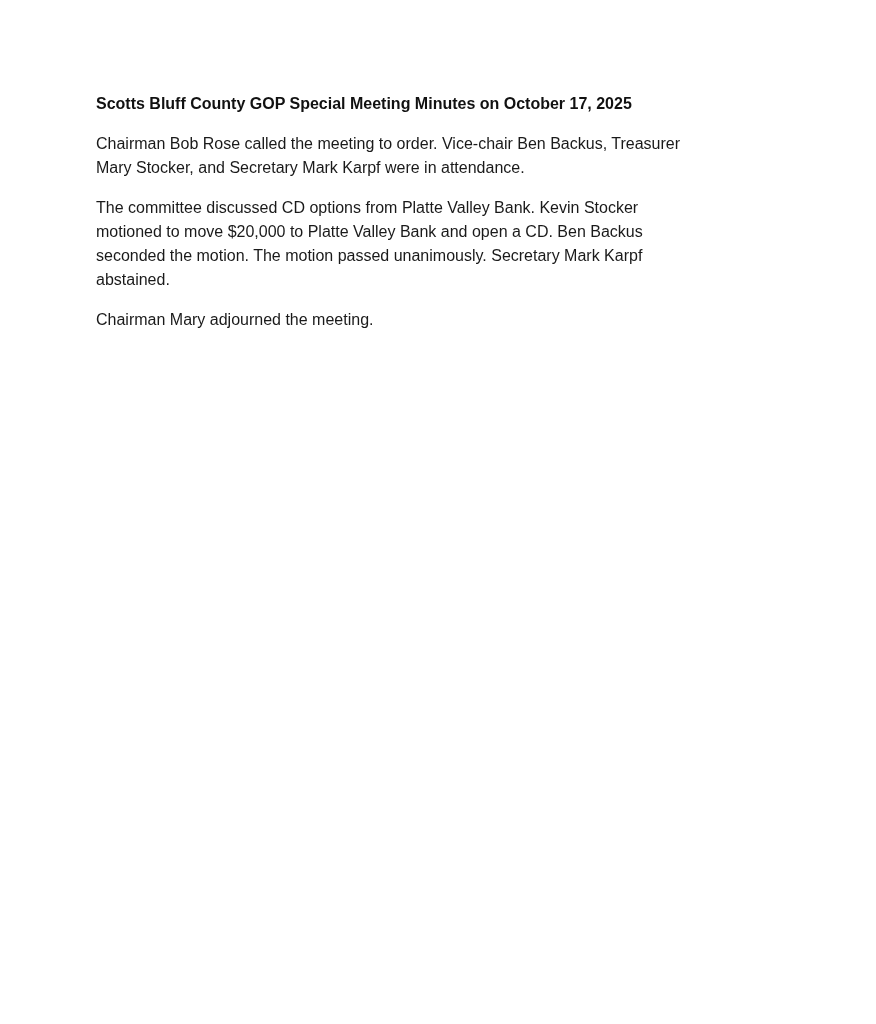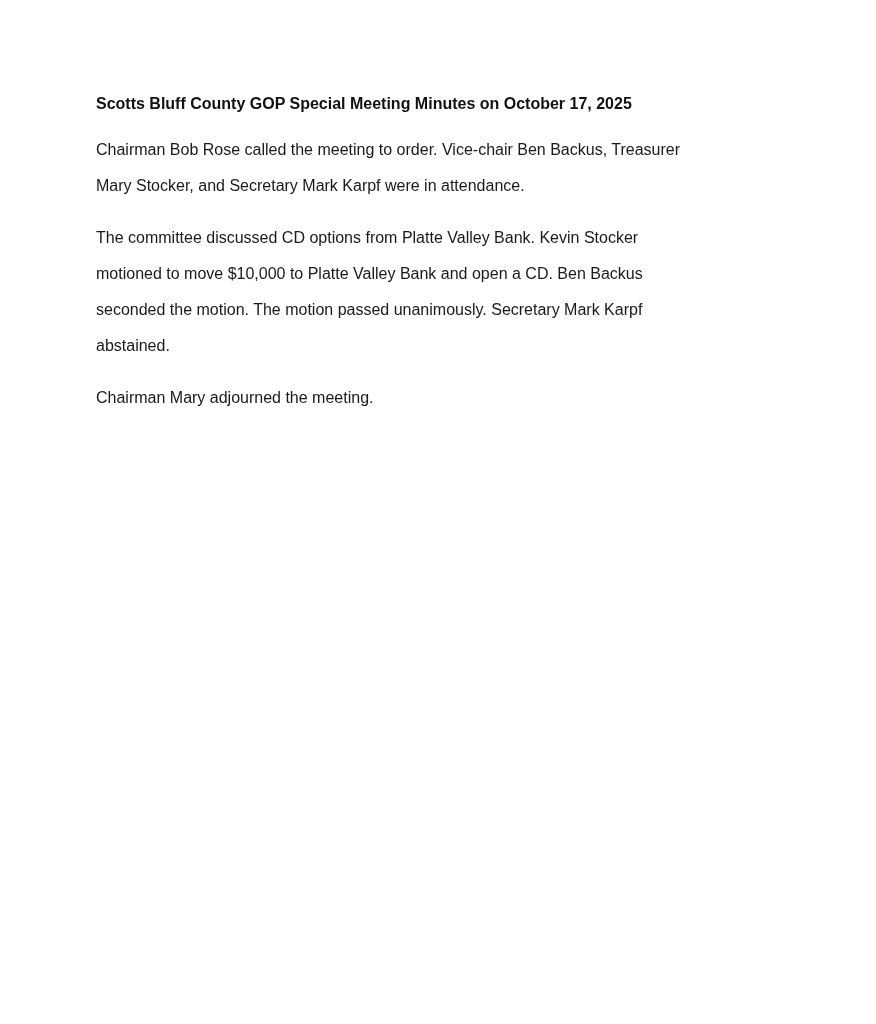--- a/index.html
+++ b/index.html
@@ -24,30 +24,30 @@
   .doc-title {
     font-size: 16px;
     font-weight: 700;
     line-height: 22px;
     margin: 0 0 17px 0;
     color: #111111;
   }
   .doc-paragraph {
     font-size: 16px;
     font-weight: 400;
-    line-height: 36px;
+    line-height: 24px;
     margin: 9px 0 16px 0;
     max-width: 676px;
     color: #1a1a1a;
   }
 </style>
 </head>
 <body>
 
 <div class="page">
   <h1 class="doc-title">Scotts Bluff County GOP Special Meeting Minutes on October 17, 2025</h1>
 
   <p class="doc-paragraph">Chairman Bob Rose called the meeting to order. Vice-chair Ben Backus, Treasurer Mary Stocker, and Secretary Mark Karpf were in attendance.</p>
 
-  <p class="doc-paragraph">The committee discussed CD options from Platte Valley Bank. Kevin Stocker motioned to move $10,000 to Platte Valley Bank and open a CD. Ben Backus seconded the motion. The motion passed unanimously. Secretary Mark Karpf abstained.</p>
+  <p class="doc-paragraph">The committee discussed CD options from Platte Valley Bank. Kevin Stocker motioned to move $20,000 to Platte Valley Bank and open a CD. Ben Backus seconded the motion. The motion passed unanimously. Secretary Mark Karpf abstained.</p>
 
   <p class="doc-paragraph">Chairman Mary adjourned the meeting.</p>
 </div>
 
 </body></html>

